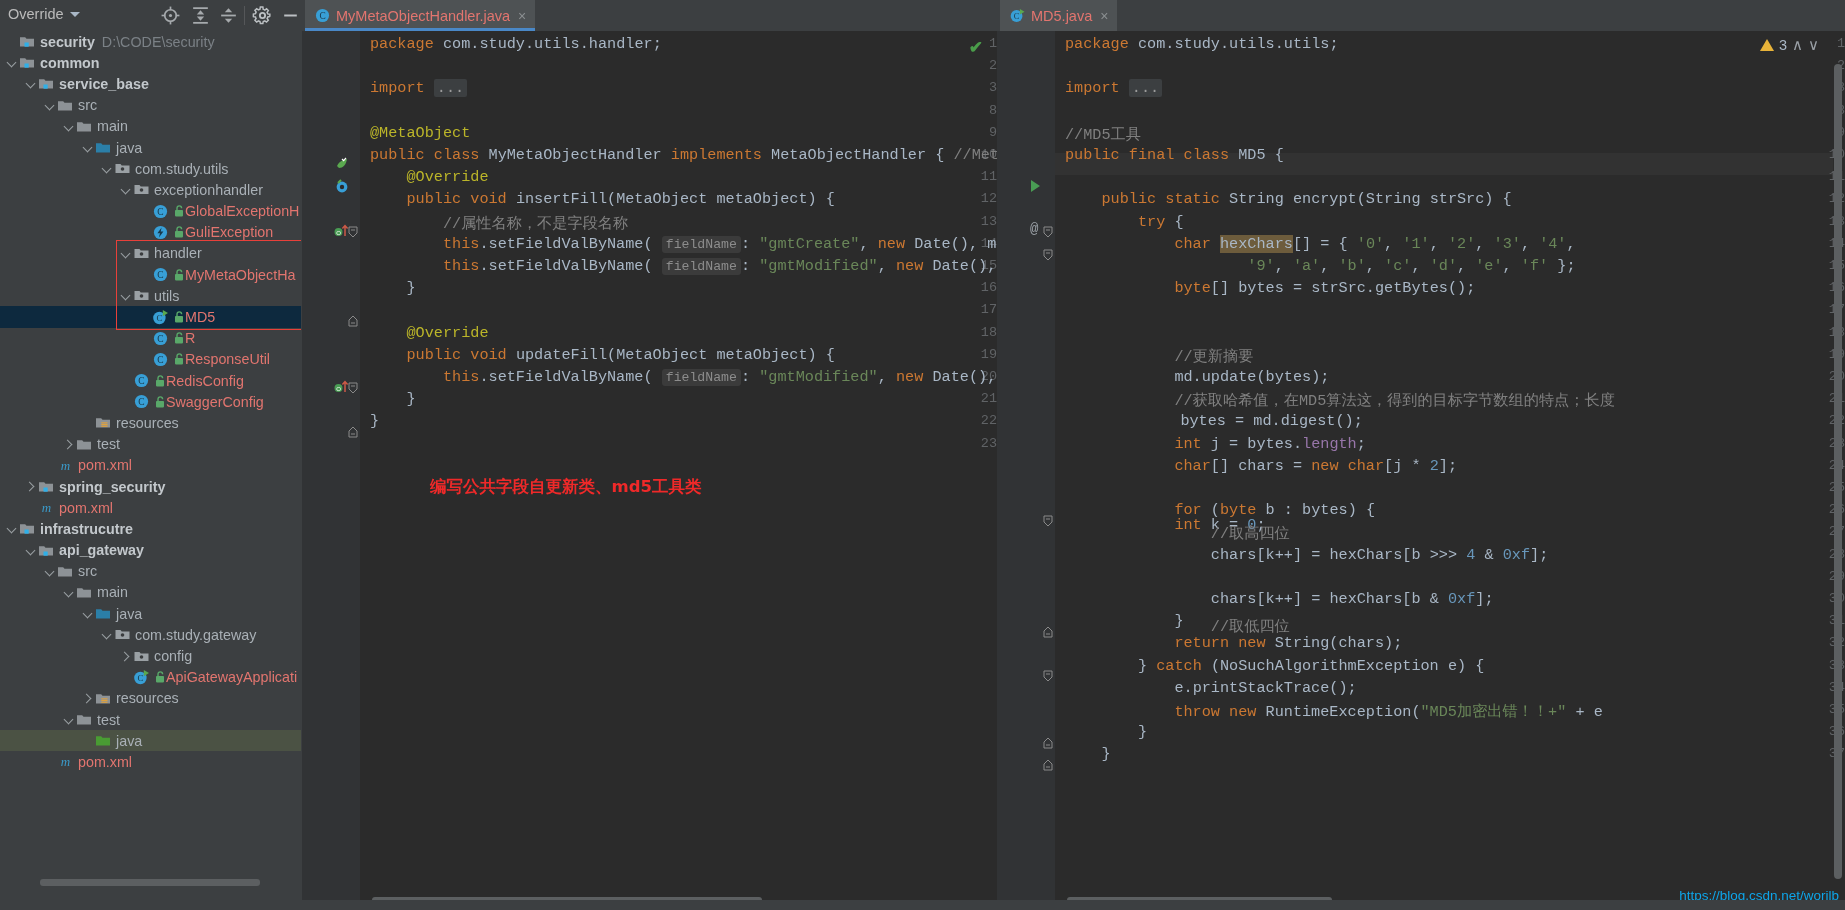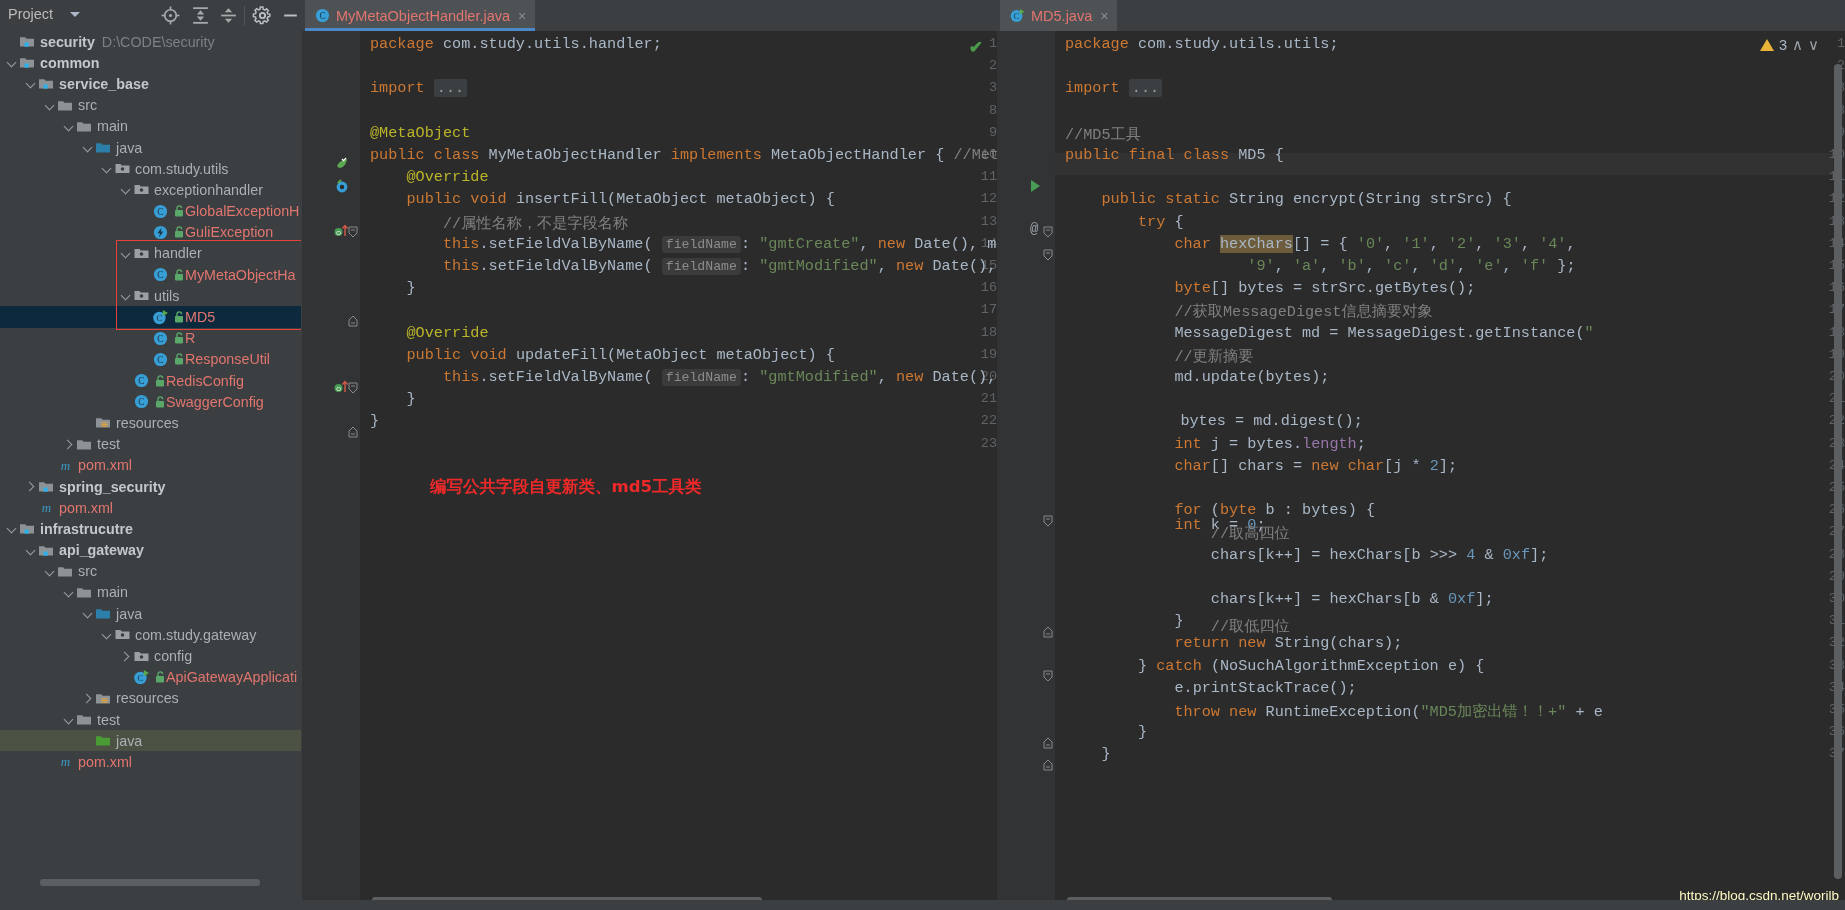--- a/index.html
+++ b/index.html
@@ -92,33 +92,33 @@
   .checkmark { position:absolute; color:#4a9c4a; font-size:17px; font-weight:bold; }
   .warnbar { position:absolute; display:flex; align-items:center; gap:5px; font-size:14px;}
   .warn-tri { width:0;height:0;border-left:7px solid transparent;border-right:7px solid transparent;border-bottom:12px solid #e8b339;}
   .warn-count{ color:#a9b7c6; font-size:14.5px;}
   .chev { color:#9aa0a6; font-size:15px; }
 
   .scrollbar-h { position:absolute; height:7px; background:#5c5f61; border-radius:3px; }
   .scroll-track-r { position:absolute; right:1px; top:33px; width:10px; height:845px; }
   .scroll-thumb-r { position:absolute; right:2px; width:8px; background:#5c5f61; border-radius:4px;}
 
-  .watermark { position:absolute; right:6px; bottom:7px; font-size:13.5px; color:#fef9c3;
+  .watermark { position:absolute; right:6px; bottom:7px; font-size:13.5px; color:#0ea5e9;
                font-family:"Liberation Sans", sans-serif; }
   .run-tri { position:absolute; width:0;height:0;border-left:9px solid #499c54;
              border-top:6px solid transparent;border-bottom:6px solid transparent;}
   .bottomstrip{ position:absolute; left:0; bottom:0; width:1845px; height:10px; background:#3c3f41;}
 </style>
 </head>
 <body>
 
 <div id="app">
 
   <div class="topbar">
-    <span class="tool-title">Project</span>
+    <span class="tool-title">Override</span>
     <span class="tool-caret"></span>
 
     <svg class="tb-icon" style="left:160px" viewBox="0 0 20 20">
       <circle cx="10" cy="10" r="5.5" fill="none" stroke="#a6aaad" stroke-width="1.6"></circle>
       <line x1="10" y1="1.5" x2="10" y2="5" stroke="#a6aaad" stroke-width="1.6"></line>
       <line x1="10" y1="15" x2="10" y2="18.5" stroke="#a6aaad" stroke-width="1.6"></line>
       <line x1="1.5" y1="10" x2="5" y2="10" stroke="#a6aaad" stroke-width="1.6"></line>
       <line x1="15" y1="10" x2="18.5" y2="10" stroke="#a6aaad" stroke-width="1.6"></line>
       <circle cx="10" cy="10" r="1.5" fill="#a6aaad"></circle>
     </svg>
@@ -651,24 +651,23 @@
         <div class="cl" style="top: 48.4px; left: 10px;"><span class="k">import</span> <span class="foldbox">...</span></div>
         <div class="cl" style="top: 70.6px; left: 10px;"></div>
         <div class="cl" style="top: 92.8px; left: 10px;"><span class="cmt">//MD5工具</span></div>
         <div class="cl" style="top: 115px; left: 10px;"><span class="k">public</span><span class="txt"> </span><span class="k">final</span><span class="txt"> </span><span class="k">class</span><span class="txt"> </span><span class="txt">MD5</span><span class="txt"> </span><span class="txt">{</span></div>
         <div class="cl" style="top: 137.2px; left: 10px;"></div>
         <div class="cl" style="top: 159.4px; left: 10px;">    <span class="k">public</span><span class="txt"> </span><span class="k">static</span><span class="txt"> </span><span class="txt">String</span><span class="txt"> </span><span class="txt">encrypt</span><span class="txt">(</span><span class="txt">String</span><span class="txt"> </span><span class="txt">strSrc</span><span class="txt">)</span><span class="txt"> </span><span class="txt">{</span></div>
         <div class="cl" style="top: 181.6px; left: 10px;">        <span class="k">try</span><span class="txt"> </span><span class="txt">{</span></div>
         <div class="cl" style="top: 203.8px; left: 10px;">            <span class="k">char</span><span class="txt"> </span><span class="txt hlbox">hexChars</span><span class="txt">[</span><span class="txt">]</span><span class="txt"> </span><span class="txt">=</span><span class="txt"> </span><span class="txt">{</span><span class="txt"> </span><span class="str">'0'</span><span class="txt">,</span><span class="txt"> </span><span class="str">'1'</span><span class="txt">,</span><span class="txt"> </span><span class="str">'2'</span><span class="txt">,</span><span class="txt"> </span><span class="str">'3'</span><span class="txt">,</span><span class="txt"> </span><span class="str">'4'</span><span class="txt">,</span></div>
         <div class="cl" style="top: 226px; left: 10px;">                    <span class="str">'9'</span><span class="txt">,</span><span class="txt"> </span><span class="str">'a'</span><span class="txt">,</span><span class="txt"> </span><span class="str">'b'</span><span class="txt">,</span><span class="txt"> </span><span class="str">'c'</span><span class="txt">,</span><span class="txt"> </span><span class="str">'d'</span><span class="txt">,</span><span class="txt"> </span><span class="str">'e'</span><span class="txt">,</span><span class="txt"> </span><span class="str">'f'</span><span class="txt"> </span><span class="txt">}</span><span class="txt">;</span></div>
         <div class="cl" style="top: 248.2px; left: 10px;">            <span class="k">byte</span><span class="txt">[</span><span class="txt">]</span><span class="txt"> </span><span class="txt">bytes</span><span class="txt"> </span><span class="txt">=</span><span class="txt"> </span><span class="txt">strSrc</span><span class="txt">.</span><span class="txt">getBytes</span><span class="txt">(</span><span class="txt">)</span><span class="txt">;</span></div>
-        <div class="cl" style="top: 270.4px; left: 10px;">            <span class="cmt">//获取MessageDigest信息摘要对象</span></div>
-        <div class="cl" style="top: 292.6px; left: 10px;">            <span class="txt">MessageDigest</span><span class="txt"> </span><span class="txt">md</span><span class="txt"> </span><span class="txt">=</span><span class="txt"> </span><span class="txt">MessageDigest</span><span class="txt">.</span><span class="txt">getInstance</span><span class="txt">(</span><span class="str">"</span></div>
         <div class="cl" style="top: 314.8px; left: 10px;">            <span class="cmt">//更新摘要</span></div>
         <div class="cl" style="top: 337px; left: 10px;">            <span class="txt">md</span><span class="txt">.</span><span class="txt">update</span><span class="txt">(</span><span class="txt">bytes</span><span class="txt">)</span><span class="txt">;</span></div>
+        <div class="cl" style="top: 359.2px; left: 10px;">            <span class="cmt">//获取哈希值，在MD5算法这，得到的目标字节数组的特点；长度</span></div>
         <div class="cl" style="top: 381.4px; left: 16px;">            <span class="txt">bytes</span><span class="txt"> </span><span class="txt">=</span><span class="txt"> </span><span class="txt">md</span><span class="txt">.</span><span class="txt">digest</span><span class="txt">(</span><span class="txt">)</span><span class="txt">;</span></div>
         <div class="cl" style="top: 403.6px; left: 10px;">            <span class="k">int</span><span class="txt"> </span><span class="txt">j</span><span class="txt"> </span><span class="txt">=</span><span class="txt"> </span><span class="txt">bytes</span><span class="txt">.</span><span class="fld">length</span><span class="txt">;</span></div>
         <div class="cl" style="top: 425.8px; left: 10px;">            <span class="k">char</span><span class="txt">[</span><span class="txt">]</span><span class="txt"> </span><span class="txt">chars</span><span class="txt"> </span><span class="txt">=</span><span class="txt"> </span><span class="k">new</span><span class="txt"> </span><span class="k">char</span><span class="txt">[</span><span class="txt">j</span><span class="txt"> </span><span class="txt">*</span><span class="txt"> </span><span class="num">2</span><span class="txt">]</span><span class="txt">;</span></div>
         <div class="cl" style="top: 448px; left: 10px; margin-top: 37px;">            <span class="k">int</span><span class="txt"> </span><span class="txt">k</span><span class="txt"> </span><span class="txt">=</span><span class="txt"> </span><span class="num">0</span><span class="txt">;</span></div>
         <div class="cl" style="top: 470.2px; left: 10px;">            <span class="k">for</span><span class="txt"> </span><span class="txt">(</span><span class="k">byte</span><span class="txt"> </span><span class="txt">b</span><span class="txt"> </span><span class="txt">:</span><span class="txt"> </span><span class="txt">bytes</span><span class="txt">)</span><span class="txt"> </span><span class="txt">{</span></div>
         <div class="cl" style="top: 492.4px; left: 10px;">                <span class="cmt">//取高四位</span></div>
         <div class="cl" style="top: 514.6px; left: 10px;">                <span class="txt">chars</span><span class="txt">[</span><span class="txt">k</span><span class="txt">+</span><span class="txt">+</span><span class="txt">]</span><span class="txt"> </span><span class="txt">=</span><span class="txt"> </span><span class="txt">hexChars</span><span class="txt">[</span><span class="txt">b</span><span class="txt"> </span><span class="txt">&gt;</span><span class="txt">&gt;</span><span class="txt">&gt;</span><span class="txt"> </span><span class="num">4</span><span class="txt"> </span><span class="txt">&amp;</span><span class="txt"> </span><span class="num">0xf</span><span class="txt">]</span><span class="txt">;</span></div>
         <div class="cl" style="top: 536.8px; left: 10px; margin-top: 48px;">                <span class="cmt">//取低四位</span></div>
         <div class="cl" style="top: 559px; left: 10px;">                <span class="txt">chars</span><span class="txt">[</span><span class="txt">k</span><span class="txt">+</span><span class="txt">+</span><span class="txt">]</span><span class="txt"> </span><span class="txt">=</span><span class="txt"> </span><span class="txt">hexChars</span><span class="txt">[</span><span class="txt">b</span><span class="txt"> </span><span class="txt">&amp;</span><span class="txt"> </span><span class="num">0xf</span><span class="txt">]</span><span class="txt">;</span></div>
         <div class="cl" style="top: 581.2px; left: 10px;">            <span class="txt">}</span></div>

